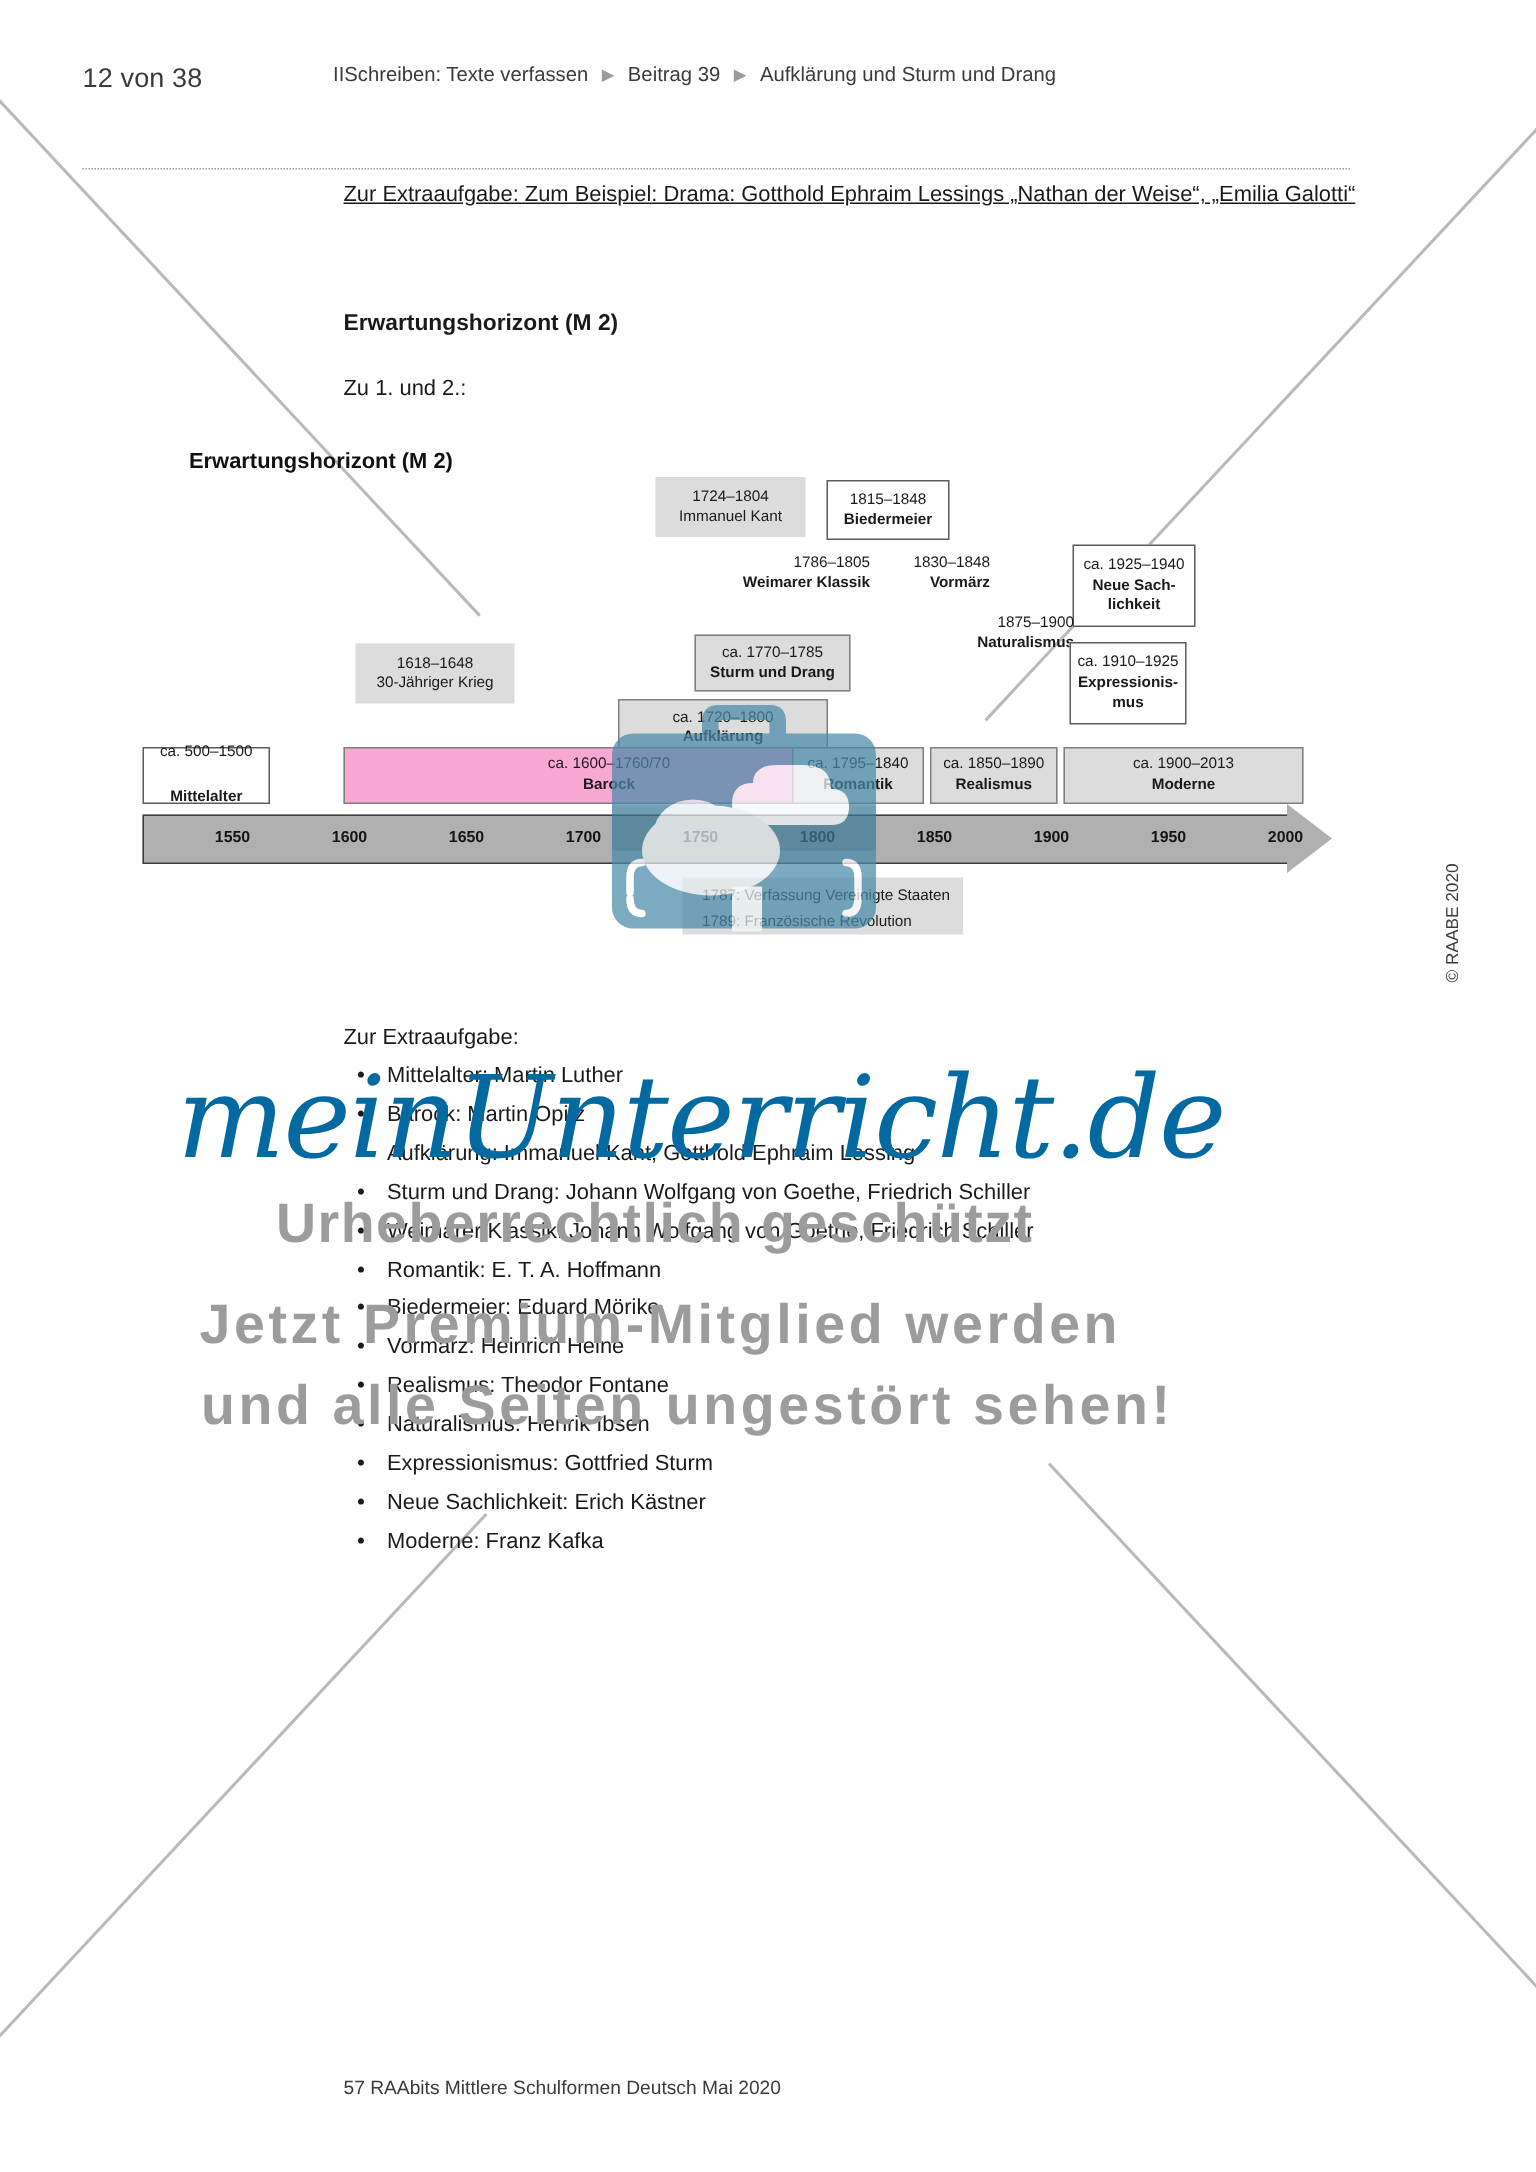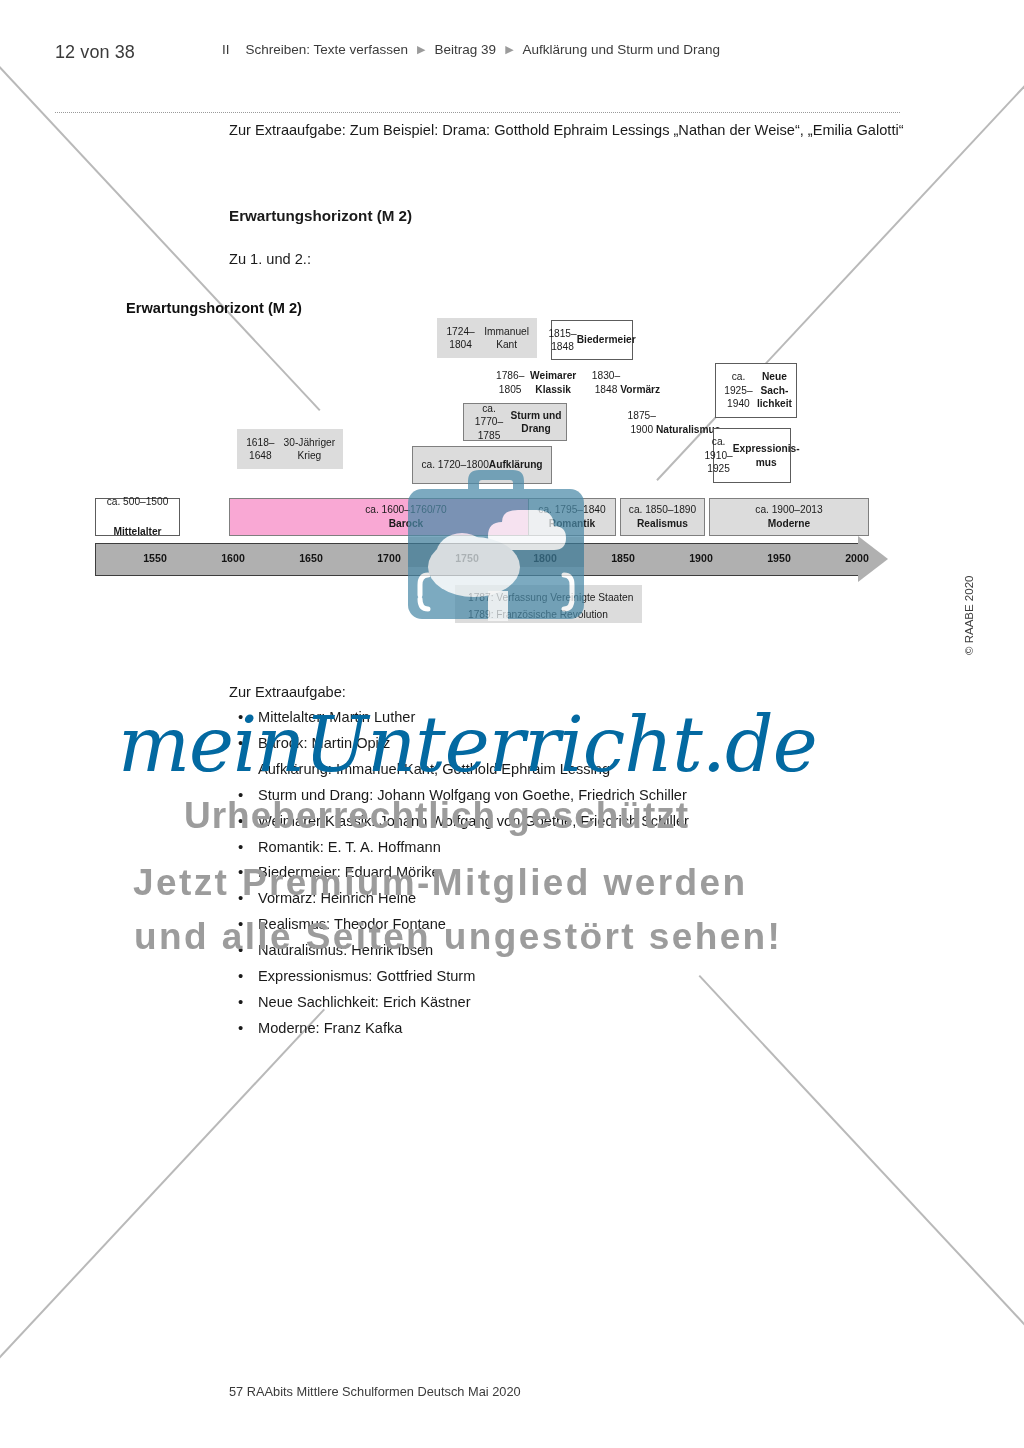--- a/index.html
+++ b/index.html
@@ -41,21 +41,21 @@
     color: #3b3b3b;
     letter-spacing: .1px;
   }
   #breadcrumb {
     position: absolute;
     left: 222px; top: 0;
     font-size: 13.5px;
     color: #3b3b3b;
     white-space: nowrap;
   }
-  #breadcrumb .roman { margin-right: 16px; }
+  #breadcrumb .roman { margin-right: 0; }
   #breadcrumb .sep {
     display: inline-block;
     margin: 0 9px;
     color: #9b9b9b;
     font-size: 11px;
     transform: translateY(-1px);
   }
   #header-rule {
     position: absolute;
     left: 55px; top: 70px;
@@ -68,20 +68,21 @@
   .para {
     position: absolute;
     font-size: 14.6px;
     line-height: 26px;
     color: #1a1a1a;
   }
   #intro-para {
     left: 229px; top: 117px;
     width: 679px;
     text-align: justify;
+    text-decoration: underline;
   }
   #section-heading {
     left: 229px; top: 203px;
     font-weight: bold;
     font-size: 15.2px;
   }
   #subtask-label {
     left: 229px; top: 246px;
   }
 
@@ -97,32 +98,32 @@
     left: 126px; top: 300px;
     font-weight: bold;
     font-size: 14.6px;
     color: #111;
   }
 
   .tlbox {
     position: absolute;
     box-sizing: border-box;
     display: flex;
-    flex-direction: row;
+    flex-direction: column;
     align-items: center;
     justify-content: center;
     font-size: 10.2px;
     line-height: 13.5px;
     color: #1a1a1a;
     text-align: center;
     padding: 2px 4px;
   }
   .tlbox .yr { font-weight: normal; }
   .tlbox .nm { font-weight: bold; }
-  .tlbox.filled  { background: #dcdcdc; border: 1px solid #7f7f7f; }
+  .tlbox.filled  { background: #dcdcdc; border: 1px solid #7f7f7f; margin-top: 20px; }
   .tlbox.plain   { background: #dcdcdc; border: none; }
   .tlbox.white   { background: #ffffff; border: 1px solid #5c5c5c; }
   .tlbox.nobox   { background: transparent; border: none; align-items: flex-end; }
 
   
   .erabox {
     position: absolute;
     box-sizing: border-box;
     height: 38px;
     display: flex;

